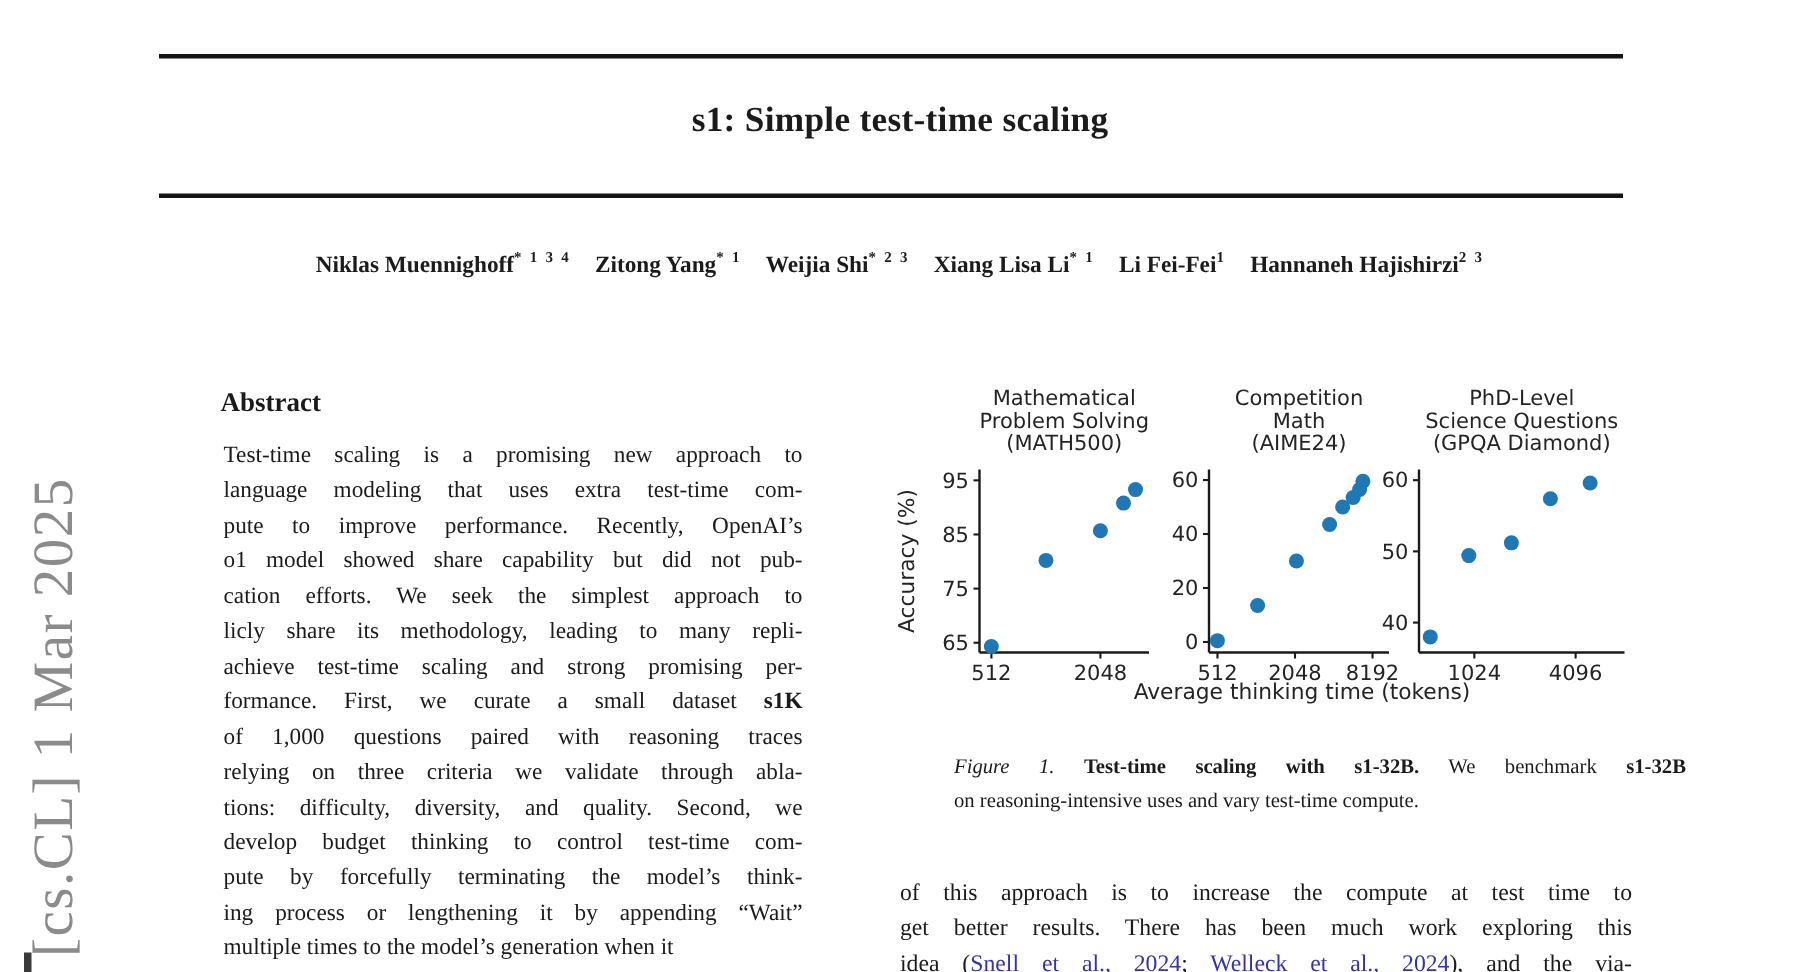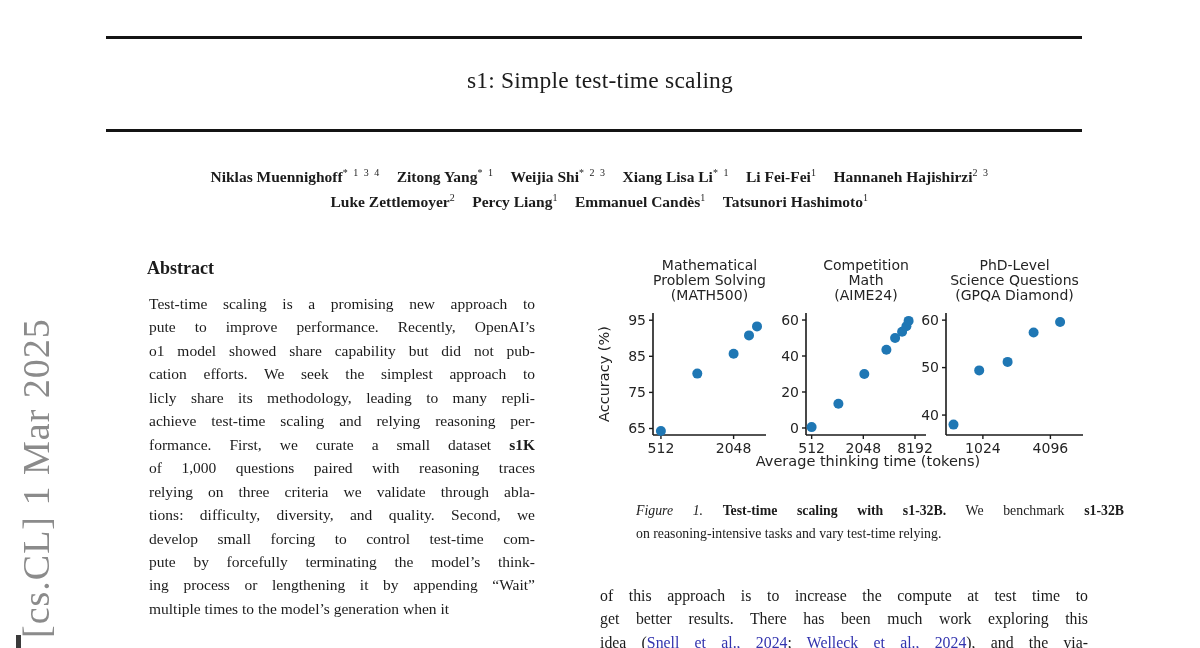--- a/index.html
+++ b/index.html
@@ -4,28 +4,28 @@
 <style>
   html,body{margin:0;padding:0;background:#e8e8e8;}
   .page{
     position:relative;width:1200px;height:648px;background:#ffffff;
     overflow:hidden;font-family:"Liberation Serif",serif;color:#1b1b1b;
     margin:0 auto;
   }
   .rule{position:absolute;left:106px;width:976px;height:2.6px;background:#141414;}
   .paper-title{
     position:absolute;left:0;right:0;top:67px;text-align:center;
-    font-size:23.5px;font-weight:normal;letter-spacing:0.2px;
+    font-size:23.5px;font-weight:bold;letter-spacing:0.2px;
   }
   .authors-row{
     position:absolute;left:0;right:0;text-align:center;
     font-size:15.5px;font-weight:bold;white-space:nowrap;
   }
   .authors-row .author{margin:0 8px;}
-  .authors-row sup{font-size:10px;font-weight:normal;letter-spacing:1.5px;}
+  .authors-row sup{font-size:10px;font-weight:bold;letter-spacing:1.5px;}
   .abs-head{
     position:absolute;left:147px;width:386px;top:258px;text-align:left;
     font-size:18px;font-weight:bold;
   }
   .abs-text{
     position:absolute;left:149px;width:386px;top:292px;
     font-size:15.5px;line-height:23.45px;
   }
   .jl{text-align:justify;text-align-last:justify;}
   .figure-wrap{position:absolute;left:596px;top:256px;width:492px;height:218px;}
@@ -53,35 +53,35 @@
 </head>
 <body>
 
 <div class="page">
 
   <div class="rule" style="top:36px"></div>
   <div class="paper-title">s1: Simple test-time scaling</div>
   <div class="rule" style="top:129px"></div>
 
   <div class="authors-row" style="top:167px" id="authors-row1"><span class="author">Niklas Muennighoff<sup>* 1 3 4</sup></span><span class="author">Zitong Yang<sup>* 1</sup></span><span class="author">Weijia Shi<sup>* 2 3</sup></span><span class="author">Xiang Lisa Li<sup>* 1</sup></span><span class="author">Li Fei-Fei<sup>1</sup></span><span class="author">Hannaneh Hajishirzi<sup>2 3</sup></span></div>
-  <div class="authors-row" style="top:192px" id="authors-row2"><span class="author">Luke Zettlemoyer<sup>2</sup></span><span class="author">Percy Liang<sup>1</sup></span><span class="author">Emmanuel Candès<sup>1</sup></span><span class="author">Tatsunori Hashimoto<sup>1</sup></span></div>
 
   <div class="abs-head">Abstract</div>
   <div class="abs-text" id="abstract-text">
       <div class="jl">Test-time scaling is a promising new approach to</div>
+      <div class="jl">language modeling that uses extra test-time com-</div>
       <div class="jl">pute to improve performance. Recently, OpenAI’s</div>
       <div class="jl">o1 model showed share capability but did not pub-</div>
       <div class="jl">cation efforts. We seek the simplest approach to</div>
       <div class="jl">licly share its methodology, leading to many repli-</div>
-      <div class="jl">achieve test-time scaling and relying reasoning per-</div>
+      <div class="jl">achieve test-time scaling and strong promising per-</div>
       <div class="jl">formance. First, we curate a small dataset <b>s1K</b></div>
       <div class="jl">of 1,000 questions paired with reasoning traces</div>
       <div class="jl">relying on three criteria we validate through abla-</div>
       <div class="jl">tions: difficulty, diversity, and quality. Second, we</div>
-      <div class="jl">develop small forcing to control test-time com-</div>
+      <div class="jl">develop budget thinking to control test-time com-</div>
       <div class="jl">pute by forcefully terminating the model’s think-</div>
       <div class="jl">ing process or lengthening it by appending “Wait”</div>
       <div>multiple times to the model’s generation when it</div>
     </div>
 
   <div class="figure-wrap" id="figure-wrap"><svg width="492" height="218">
         <text x="113.5" y="14" text-anchor="middle" font-size="14">Mathematical</text>
         <text x="113.5" y="29" text-anchor="middle" font-size="14">Problem Solving</text>
         <text x="113.5" y="44" text-anchor="middle" font-size="14">(MATH500)</text>
         <line x1="57" y1="57" x2="57" y2="179" stroke="#1a1a1a" stroke-width="1.6"></line>
@@ -149,21 +149,21 @@
         <circle cx="383.2" cy="114.4" r="5" fill="#1f77b4"></circle>
         <circle cx="411.6" cy="105.9" r="5" fill="#1f77b4"></circle>
         <circle cx="437.6" cy="76.5" r="5" fill="#1f77b4"></circle>
         <circle cx="464.1" cy="66.0" r="5" fill="#1f77b4"></circle>
         <text x="0" y="0" text-anchor="middle" font-size="14.5" transform="translate(13,118) rotate(-90)">Accuracy (%)</text>
         <text x="272" y="210" text-anchor="middle" font-size="14.5">Average thinking time (tokens)</text>
       </svg></div>
 
   <div class="caption" id="figure-caption">
       <div class="jl"><i>Figure 1.</i> <b>Test-time scaling with s1-32B.</b> We benchmark <b>s1-32B</b></div>
-      <div>on reasoning-intensive tasks and vary test-time relying.</div>
+      <div>on reasoning-intensive uses and vary test-time compute.</div>
     </div>
 
   <div class="body-text" id="body-text">
       <div class="jl">of this approach is to increase the compute at test time to</div>
       <div class="jl">get better results. There has been much work exploring this</div>
       <div class="jl">idea (<span class="cite">Snell et al., 2024</span>; <span class="cite">Welleck et al., 2024</span>), and the via-</div>
     </div>
 
   <div class="stamp" id="arxiv-stamp" style="color: rgb(139, 139, 139);">[cs.CL] 1 Mar 2025</div>
   <div class="glyph-frag"></div>

